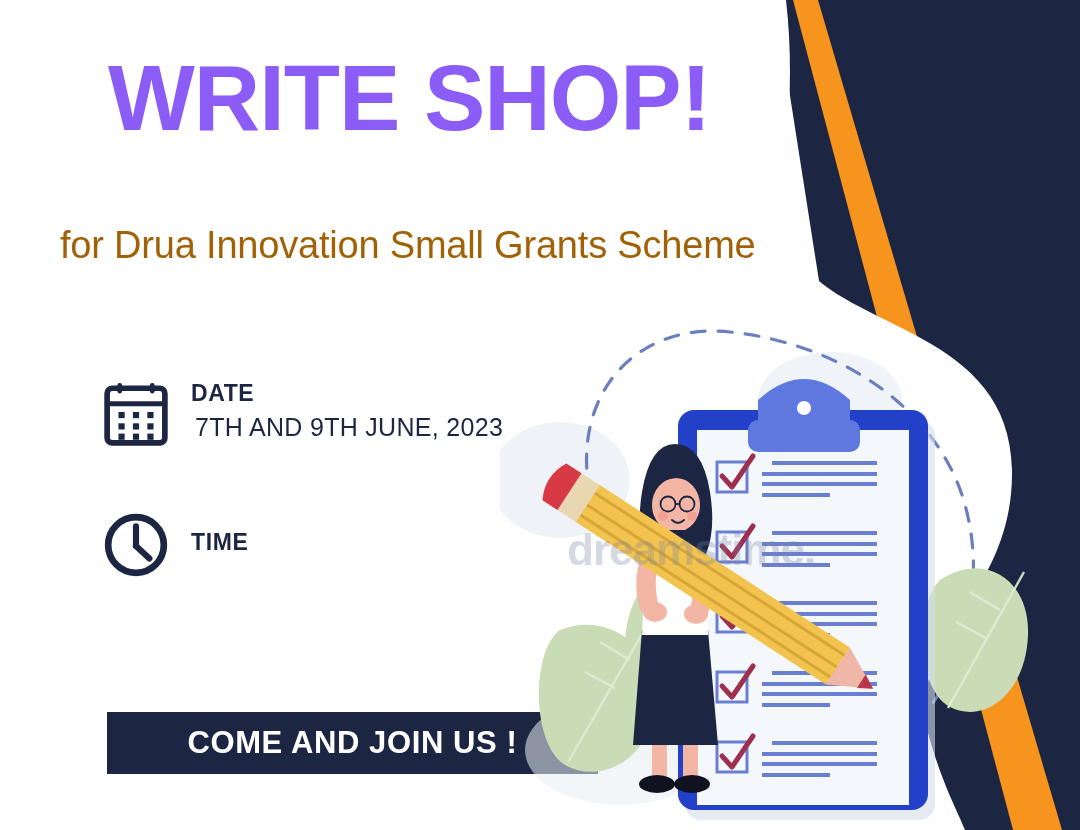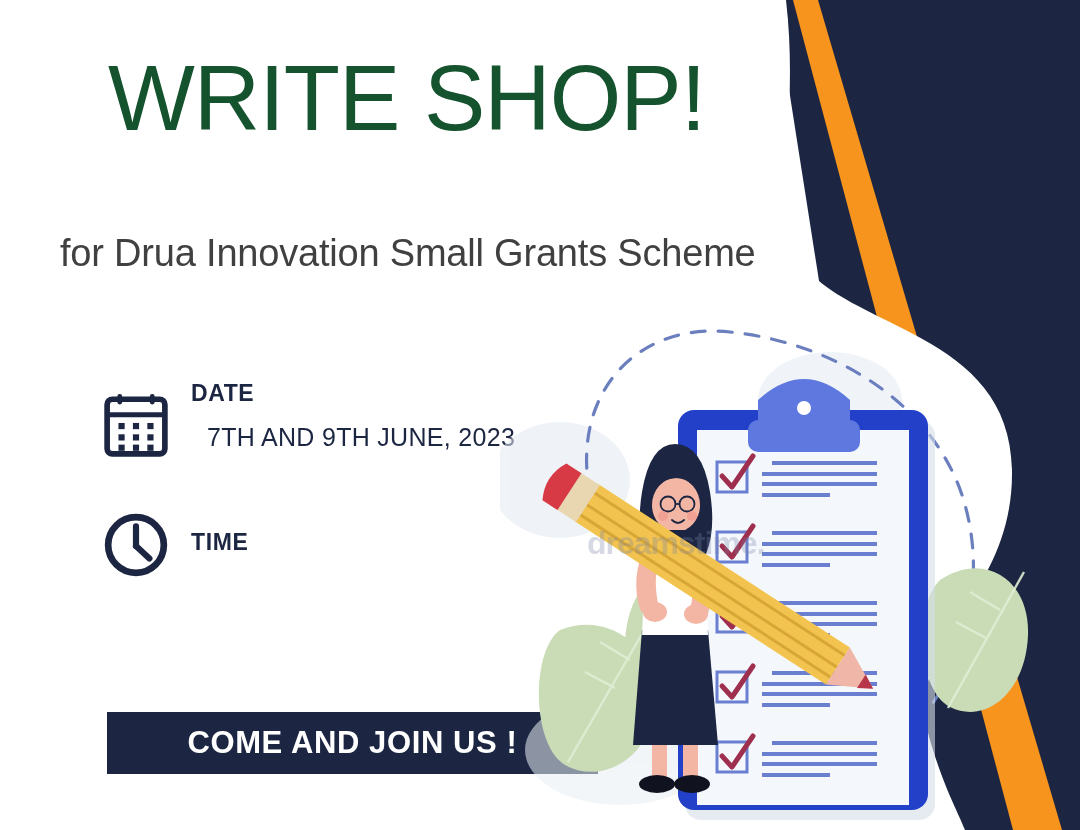--- a/index.html
+++ b/index.html
@@ -25,32 +25,32 @@
     display: block;
   }
 
   
   .headline {
     position: absolute;
     left: 108px;
     top: 52px;
     font-size: 92px;
     line-height: 1.0;
-    font-weight: 400;
+    font-weight: 700;
     letter-spacing: -1px;
-    color: #14532d;
+    color: #8b5cf6;
     white-space: nowrap;
   }
   .subhead {
     position: absolute;
     left: 60px;
-    top: 232px;
+    top: 224px;
     font-size: 38px;
     font-weight: 400;
-    color: #404040;
+    color: #a16207;
     letter-spacing: -0.2px;
     white-space: nowrap;
   }
 
   
   .info-row {
     position: absolute;
     display: flex;
     align-items: center;
     gap: 22px;
@@ -70,21 +70,21 @@
     font-weight: 800;
     letter-spacing: 0.6px;
     color: #1c2642;
     margin: 0 0 6px 0;
   }
   .info-value {
     font-size: 25px;
     font-weight: 400;
     letter-spacing: 0.3px;
     color: #1c2642;
-    margin: 16px;
+    margin: 4px;
   }
 
   
   .cta {
     position: absolute;
     left: 107px;
     top: 712px;
     width: 491px;
     height: 62px;
     background: #1c2642;
@@ -107,23 +107,23 @@
     left: 500px;
     top: 280px;
     width: 540px;
     height: 550px;
     pointer-events: none;
   }
   .illustration svg { display: block; width: 540px; height: 550px; }
 
   .watermark {
     position: absolute;
-    left: 587px;
+    left: 567px;
     top: 525px;
-    font-size: 32px;
+    font-size: 44px;
     font-weight: 700;
     letter-spacing: -1px;
     color: rgba(120,130,165,0.30);
     white-space: nowrap;
     pointer-events: none;
   }
 </style>
 </head>
 <body>
 

